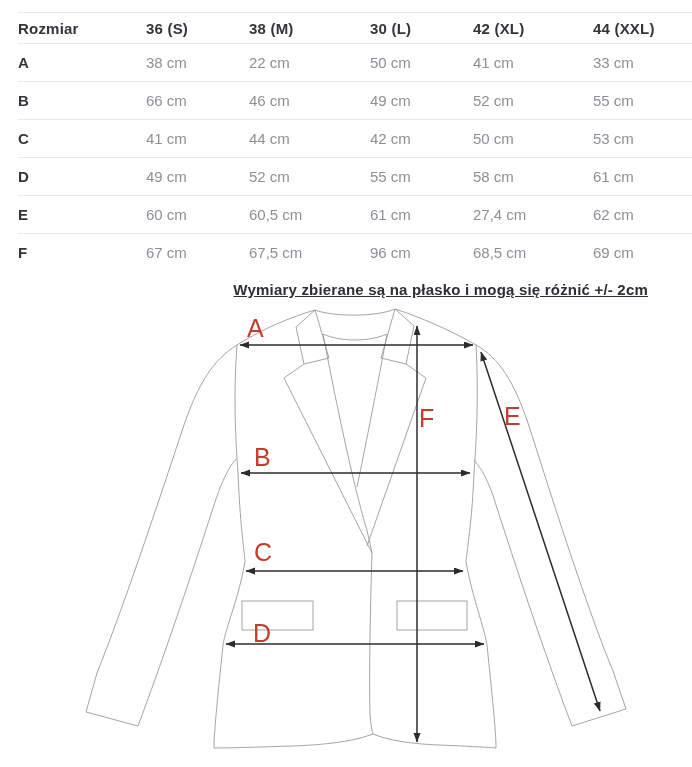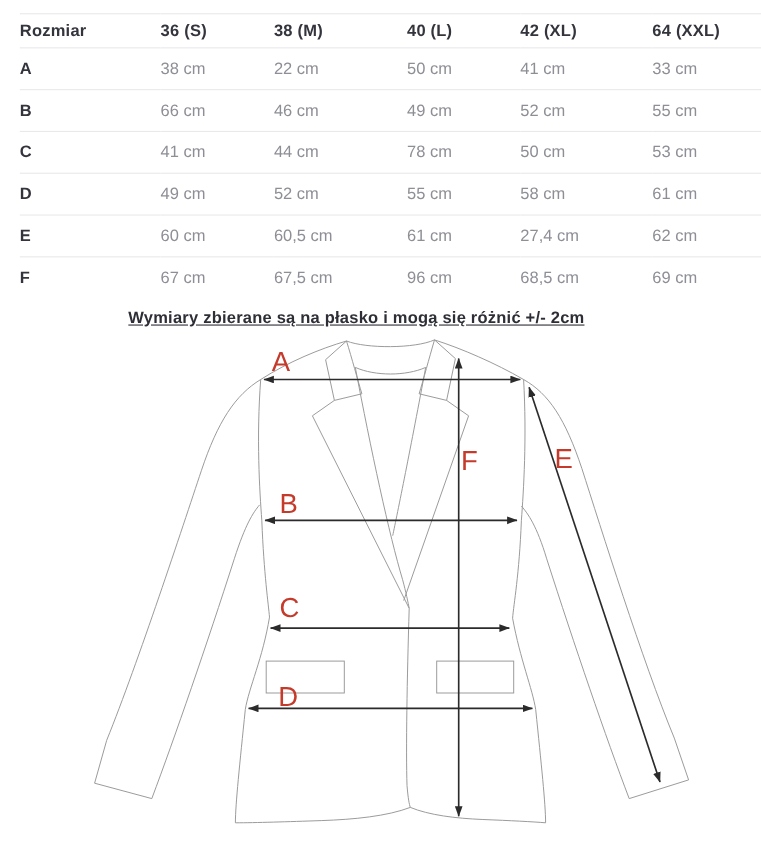--- a/index.html
+++ b/index.html
@@ -23,21 +23,21 @@
   table.size-table th,table.size-table td{
     text-align:left;vertical-align:middle;font-size:15px;white-space:nowrap;
   }
   table.size-table thead tr{height:31px;}
   table.size-table tbody tr{height:38px;}
   table.size-table th{font-weight:bold;color:var(--th);letter-spacing:.2px;}
   table.size-table td{font-weight:normal;color:var(--td);}
 
   
   .note{
-    position:absolute;top:281px;left:0;width:648px;text-align:center;
+    position:absolute;top:281px;left:0;width:648px;text-align:right;
     font-size:15px;font-weight:bold;color:#2e2f36;text-decoration:underline;
     letter-spacing:.2px;
   }
 
   
   svg.diagram{position:absolute;top:305px;left:0;}
   .outline{fill:none;stroke:var(--outline);stroke-width:0.9;}
   .dim{stroke:var(--arrow);stroke-width:1.5;fill:none;}
   .dim-label{
     fill:var(--accent);font-family:"Liberation Sans",sans-serif;
@@ -58,23 +58,23 @@
           <col>
           <col>
           <col>
           <col>
         </colgroup>
       <thead>
         <tr>
           <th>Rozmiar</th>
           <th>36 (S)</th>
           <th>38 (M)</th>
-          <th>40 (L)</th>
+          <th>30 (L)</th>
           <th>42 (XL)</th>
-          <th>64 (XXL)</th>
+          <th>44 (XXL)</th>
         </tr>
       </thead>
       <tbody>
           <tr>
             <th>A</th>
             <td>38 cm</td>
             <td>22 cm</td>
             <td>50 cm</td>
             <td>41 cm</td>
             <td>33 cm</td>
@@ -84,21 +84,21 @@
             <td>66 cm</td>
             <td>46 cm</td>
             <td>49 cm</td>
             <td>52 cm</td>
             <td>55 cm</td>
           </tr>
           <tr>
             <th>C</th>
             <td>41 cm</td>
             <td>44 cm</td>
-            <td>78 cm</td>
+            <td>42 cm</td>
             <td>50 cm</td>
             <td>53 cm</td>
           </tr>
           <tr>
             <th>D</th>
             <td>49 cm</td>
             <td>52 cm</td>
             <td>55 cm</td>
             <td>58 cm</td>
             <td>61 cm</td>

